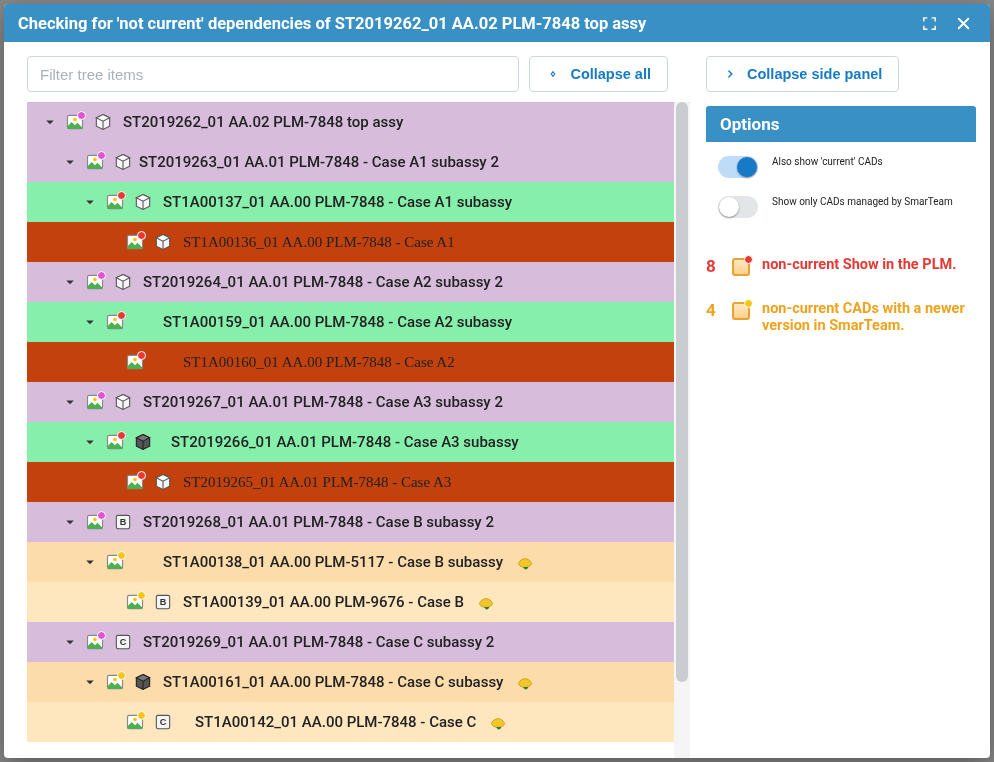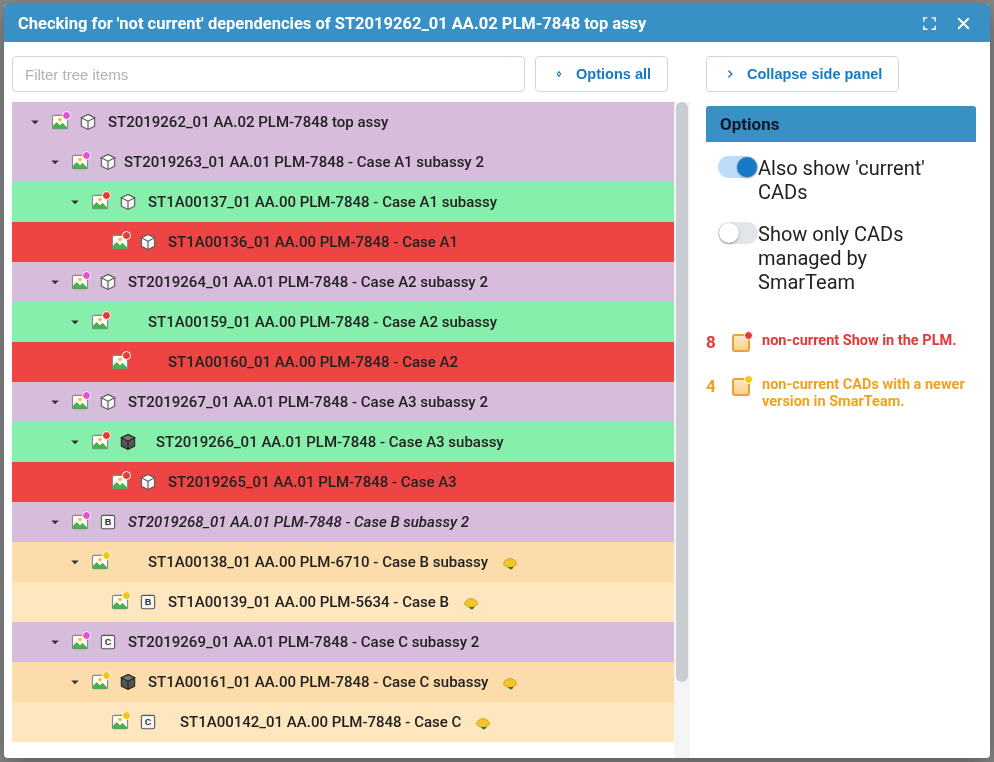--- a/index.html
+++ b/index.html
@@ -39,21 +39,21 @@
       height: 30px;
       display: flex;
       align-items: center;
       justify-content: center;
       cursor: pointer;
     }
     .body {
       flex: 1;
       display: flex;
       overflow: hidden;
-      padding: 14px 14px 0 8px;
+      padding: 14px 14px 0 23px;
       gap: 16px;
     }
     .left-pane {
       flex: 1;
       min-width: 0;
       display: flex;
       flex-direction: column;
       overflow: hidden;
       position: relative;
     }
@@ -103,21 +103,21 @@
       align-items: center;
       gap: 4px;
       padding-left: var(--pl);
       font-size: 15px;
       color: #222;
       font-weight: 500;
       position: relative;
     }
     .row-purple { background: #d7bcdc; }
     .row-red    { background: #86efac; }
-    .row-redlt  { background: #ef4444; }
+    .row-redlt  { background: #c2410c; font-family: Liberation Serif, serif; }
     .row-yellow { background: #fbdcaa; }
     .row-yellowlt { background: #fee6bf; }
 
     .chevron {
       width: 18px;
       height: 18px;
       display: inline-flex;
       align-items: center;
       justify-content: center;
       cursor: pointer;
@@ -130,37 +130,38 @@
       align-items: center;
       justify-content: center;
     }
     .right-pane {
       width: 270px;
       display: flex;
       flex-direction: column;
     }
     .options-hdr {
       background: #3990c5;
-      color: #0f172a;
+      color: #ffffff;
       font-weight: 700;
       font-size: 17px;
       padding: 8px 14px;
       border-radius: 3px 3px 0 0;
     }
     .options-body {
       border: 0;
       padding: 14px 12px 20px 12px;
       display: flex;
       flex-direction: column;
       gap: 18px;
     }
     .opt-row {
       display: flex;
       align-items: flex-start;
-      font-size: 20px;
+      gap: 14px;
+      font-size: 10px;
       color: #222;
     }
     .toggle {
       width: 40px;
       height: 22px;
       border-radius: 11px;
       position: relative;
       flex-shrink: 0;
       cursor: pointer;
     }
@@ -309,21 +310,21 @@
 
   <div class="body">
 
     <div class="left-pane">
       <div class="toolbar-row">
         <input class="filter-input" type="text" placeholder="Filter tree items" style="">
         <button class="btn">
           <svg width="14" height="14" style="transform:rotate(90deg)">
               <use href="#chev-right-updown"></use>
             </svg>
-          <span>Options all</span>
+          <span>Collapse all</span>
         </button>
       </div>
 
       <div class="tree-container">
         <div class="tree" id="tree">
             <div class="tree-row row-purple" style="--pl: 14px;">
               <span class="chevron">
                 <svg width="18" height="18">
                   <use href="#chev-down"></use>
                 </svg>
@@ -524,38 +525,38 @@
                     <use href="#img-file"></use>
                   </svg>
                   <span class="cad-dot mag"></span>
                 </span>
               </span>
               <span class="icon-slot">
                 <svg width="20" height="20">
                   <use href="#cube-b"></use>
                 </svg>
               </span>
-              <span style="margin-left: 4px; font-style: italic;">ST2019268_01 AA.01 PLM-7848 - Case B subassy 2</span>
+              <span style="margin-left: 4px;">ST2019268_01 AA.01 PLM-7848 - Case B subassy 2</span>
             </div>
             <div class="tree-row row-yellow" style="--pl: 54px;">
               <span class="chevron">
                 <svg width="18" height="18">
                   <use href="#chev-down"></use>
                 </svg>
               </span>
               <span class="icon-slot">
                 <span class="cad-badge" style="width:20px;height:20px;display:inline-block;">
                   <svg width="20" height="20" style="position:absolute;inset:0">
                     <use href="#img-file"></use>
                   </svg>
                   <span class="cad-dot yel"></span>
                 </span>
               </span>
               <span class="icon-slot"></span>
-              <span style="margin-left: 4px;">ST1A00138_01 AA.00 PLM-6710 - Case B subassy</span>
+              <span style="margin-left: 4px;">ST1A00138_01 AA.00 PLM-5117 - Case B subassy</span>
               <span class="icon-slot" style="margin-left:6px">
                 <svg width="20" height="20">
                   <use href="#ds-logo"></use>
                 </svg>
               </span>
             </div>
             <div class="tree-row row-yellowlt" style="--pl: 74px;">
               <span class="chevron"></span>
               <span class="icon-slot">
                 <span class="cad-badge" style="width:20px;height:20px;display:inline-block;">
@@ -563,21 +564,21 @@
                     <use href="#img-file"></use>
                   </svg>
                   <span class="cad-dot yel"></span>
                 </span>
               </span>
               <span class="icon-slot">
                 <svg width="20" height="20">
                   <use href="#cube-b"></use>
                 </svg>
               </span>
-              <span style="margin-left: 4px;">ST1A00139_01 AA.00 PLM-5634 - Case B</span>
+              <span style="margin-left: 4px;">ST1A00139_01 AA.00 PLM-9676 - Case B</span>
               <span class="icon-slot" style="margin-left:6px">
                 <svg width="20" height="20">
                   <use href="#ds-logo"></use>
                 </svg>
               </span>
             </div>
             <div class="tree-row row-purple" style="--pl: 34px;">
               <span class="chevron">
                 <svg width="18" height="18">
                   <use href="#chev-down"></use>

